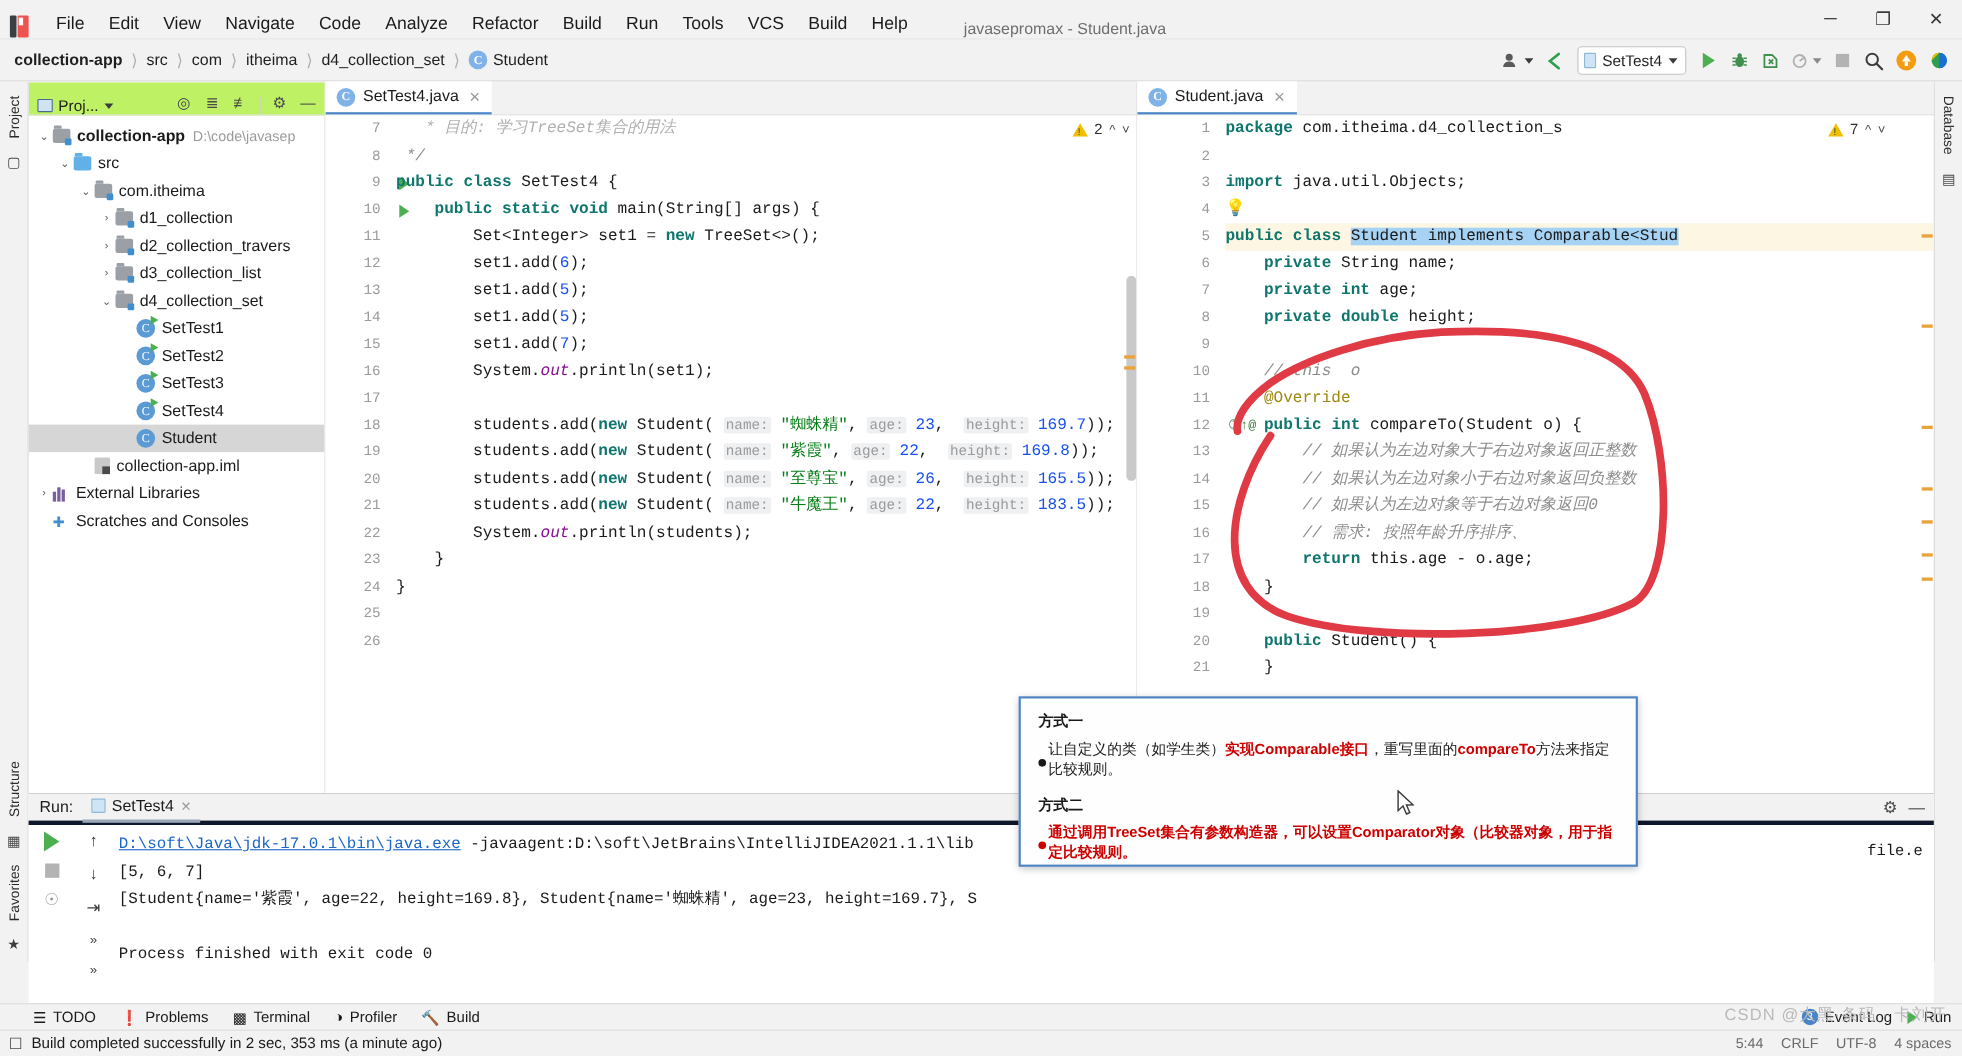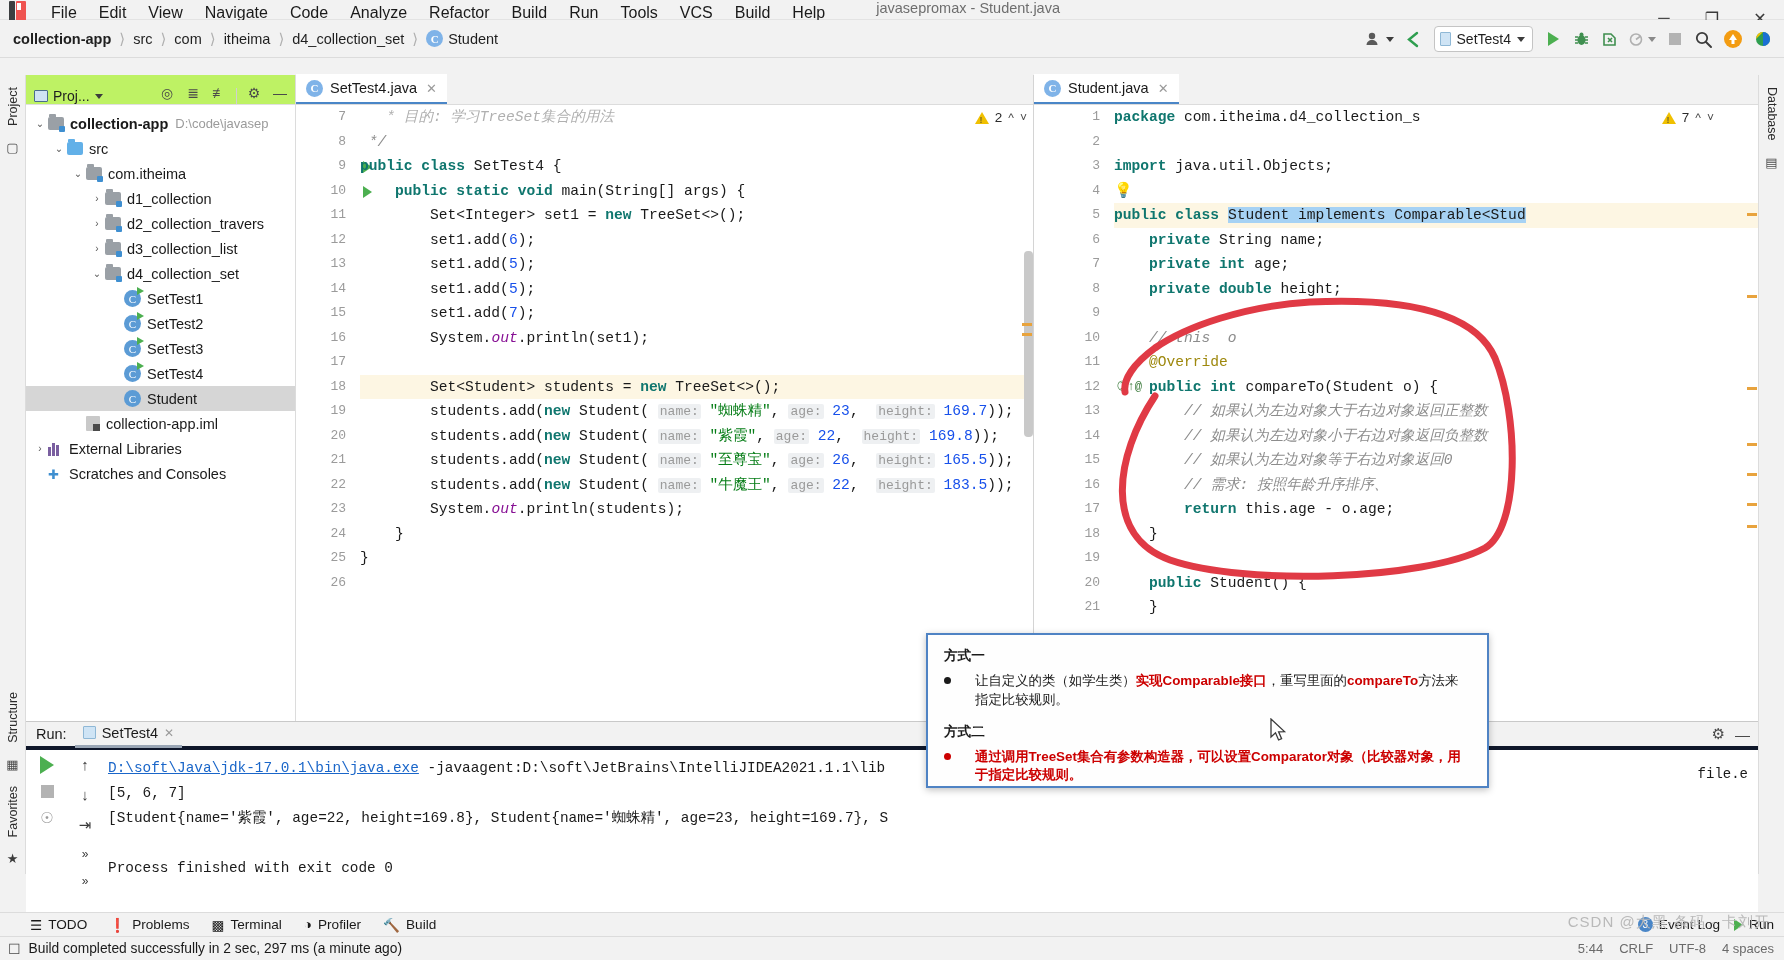--- a/index.html
+++ b/index.html
@@ -6,21 +6,21 @@
   html, body {
     width: 1784px; height: 960px;
     font-family: "Liberation Sans", sans-serif;
     background: #f2f2f2; overflow: hidden;
     -webkit-font-smoothing: antialiased;
   }
   .ide { position: relative; width: 1784px; height: 960px; background: #f2f2f2; }
 
   
   .titlebar {
-    display: flex; align-items: flex-start; height: 20px;
+    display: flex; align-items: flex-end; height: 36px;
     background: #f2f2f2; border-bottom: 1px solid #e3e3e3;
     padding-left: 8px; position: relative;
   }
   .app-logo { width: 20px; height: 22px; margin-right: 12px; position: relative; }
   .app-logo .bar1 { position:absolute; left:1px; top:1px; width:6px; height:20px; background:#3c3f41; border-radius:1px;}
   .app-logo .bar2 { position:absolute; left:8px; top:1px; width:10px; height:20px; background:#ef5350; border-radius:1px;}
   .app-logo .bar3 { position:absolute; left:9px; top:3px; width:4px; height:7px; background:#fff;}
   .menubar { display: flex; align-items: center; gap: 0px; }
   .menu-item {
     font-size: 16px; color: #1a1a1a; padding: 4px 11px; cursor: default;
@@ -195,21 +195,21 @@
   .conline { height:25px; line-height:25px; white-space:pre; }
   .lnk { color:#1a66c9; text-decoration:underline; }
 
   
   .popup {
     position:absolute; left:926px; top:633px; width:563px; height:155px;
     background:#fefefe; border:2px solid #4f83c4; box-shadow:0 2px 7px rgba(0,0,0,.25);
     z-index:40; padding: 12px 16px; font-size:13.4px; color:#1a1a1a;
   }
   .pp-h { font-weight:bold; font-size:13.6px; margin-bottom:7px; }
-  .pp-li { display:flex; align-items:flex-start; gap:24px; margin-bottom:13px; line-height:1.4; }
+  .pp-li { display:flex; align-items:center; gap:2px; margin-bottom:13px; line-height:1.4; }
   .pp-dot { width:7px;height:7px;border-radius:50%;background:#1a1a1a;margin-top:5px;flex-shrink:0;}
   .pp-dot.red { background:#cc0000; }
   .red-b { color:#cc0000; font-weight:bold; }
   .pp-code {
     border:1px solid #d0d0d0; background:#fafafa; padding:4px 8px;
     font-family:"Liberation Mono", monospace; font-size:13px; color:#2b4a7a;
     display:inline-block;
   }
   .cursor-arrow { position:absolute; left:1270px; top:718px; z-index:45; }
 
@@ -510,21 +510,20 @@
               <div class="cline" style="position: relative;"><span class="cmt"> */</span></div>
               <div class="cline"><span class="kw">public</span> <span class="kw">class</span> SetTest4 {</div>
               <div class="cline" style="position: relative;">    <span class="kw">public</span> <span class="kw">static</span> <span class="kw">void</span> main(String[] args) {</div>
               <div class="cline">        Set&lt;Integer&gt; set1 = <span class="kw">new</span> TreeSet&lt;&gt;();</div>
               <div class="cline">        set1.add(<span class="num">6</span>);</div>
               <div class="cline">        set1.add(<span class="num">5</span>);</div>
               <div class="cline">        set1.add(<span class="num">5</span>);</div>
               <div class="cline">        set1.add(<span class="num">7</span>);</div>
               <div class="cline">        System.<span class="statfield">out</span>.println(set1);</div>
               <div class="cline"></div>
-              <div class="cline hl">        Set&lt;Student&gt; students = <span class="kw">new</span> TreeSet&lt;&gt;();</div>
               <div class="cline">        students.add(<span class="kw">new</span> Student( <span class="hint">name:</span> <span class="str">"蜘蛛精"</span>, <span class="hint">age:</span> <span class="num">23</span>,  <span class="hint">height:</span> <span class="num">169.7</span>));</div>
               <div class="cline">        students.add(<span class="kw">new</span> Student( <span class="hint">name:</span> <span class="str">"紫霞"</span>, <span class="hint">age:</span> <span class="num">22</span>,  <span class="hint">height:</span> <span class="num">169.8</span>));</div>
               <div class="cline">        students.add(<span class="kw">new</span> Student( <span class="hint">name:</span> <span class="str">"至尊宝"</span>, <span class="hint">age:</span> <span class="num">26</span>,  <span class="hint">height:</span> <span class="num">165.5</span>));</div>
               <div class="cline">        students.add(<span class="kw">new</span> Student( <span class="hint">name:</span> <span class="str">"牛魔王"</span>, <span class="hint">age:</span> <span class="num">22</span>,  <span class="hint">height:</span> <span class="num">183.5</span>));</div>
               <div class="cline">        System.<span class="statfield">out</span>.println(students);</div>
               <div class="cline" style="position: relative;">    }</div>
               <div class="cline">}</div>
               <div class="cline"></div>
             </div>
           <div class="vscrollbar" style="top:146px;height:186px;"></div>
@@ -701,21 +700,21 @@
       </span>
       <span class="tw">
         <span class="tri-right" style="border-left-width:9px;border-top-width:6px;border-bottom-width:6px"></span>
         <span>Run</span>
       </span>
     </div>
   </div>
 
   <div class="statusbar">
     <span style="font-size:14px;color:#4a4a4a">☐</span>
-    <span>Build completed successfully in 2 sec, 297 ms (a minute ago)</span>
+    <span>Build completed successfully in 2 sec, 353 ms (a minute ago)</span>
     <div class="status-right">
       <span>5:44</span>
       <span>CRLF</span>
       <span>UTF-8</span>
       <span>4 spaces</span>
     </div>
   </div>
 
   <div class="wm">CSDN @大黑·条码 · 卡刘开</div>
 

